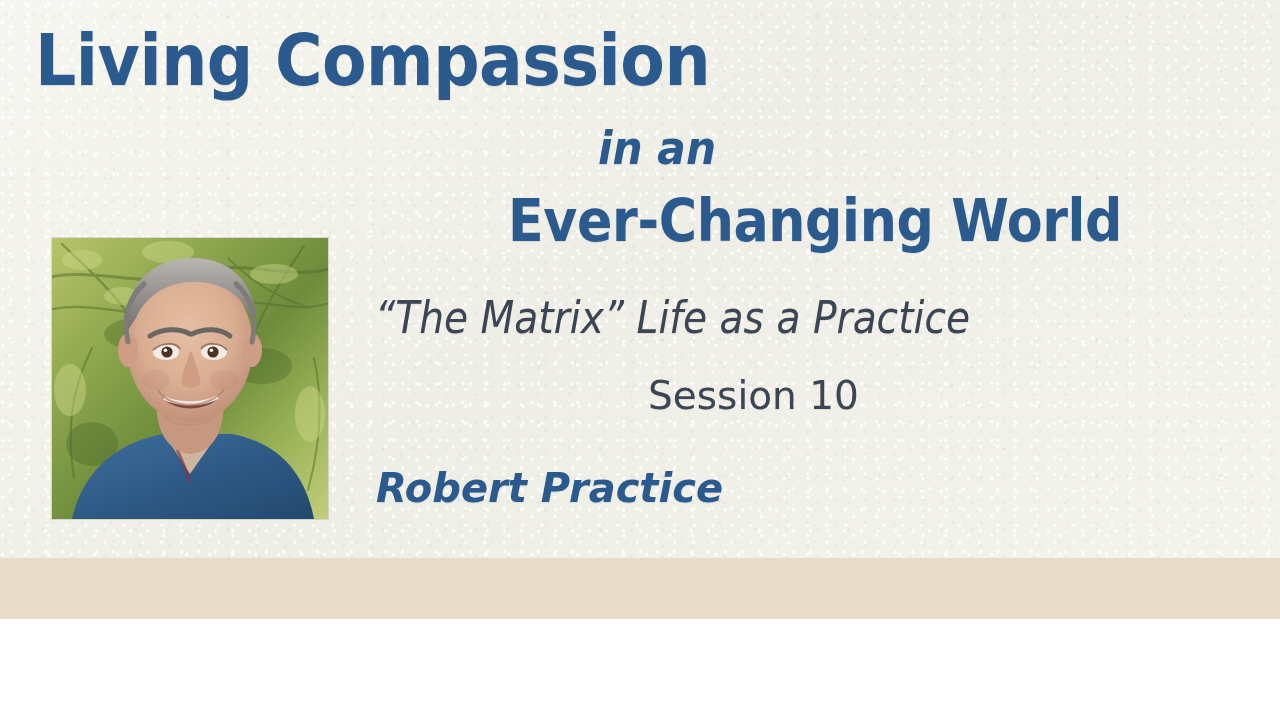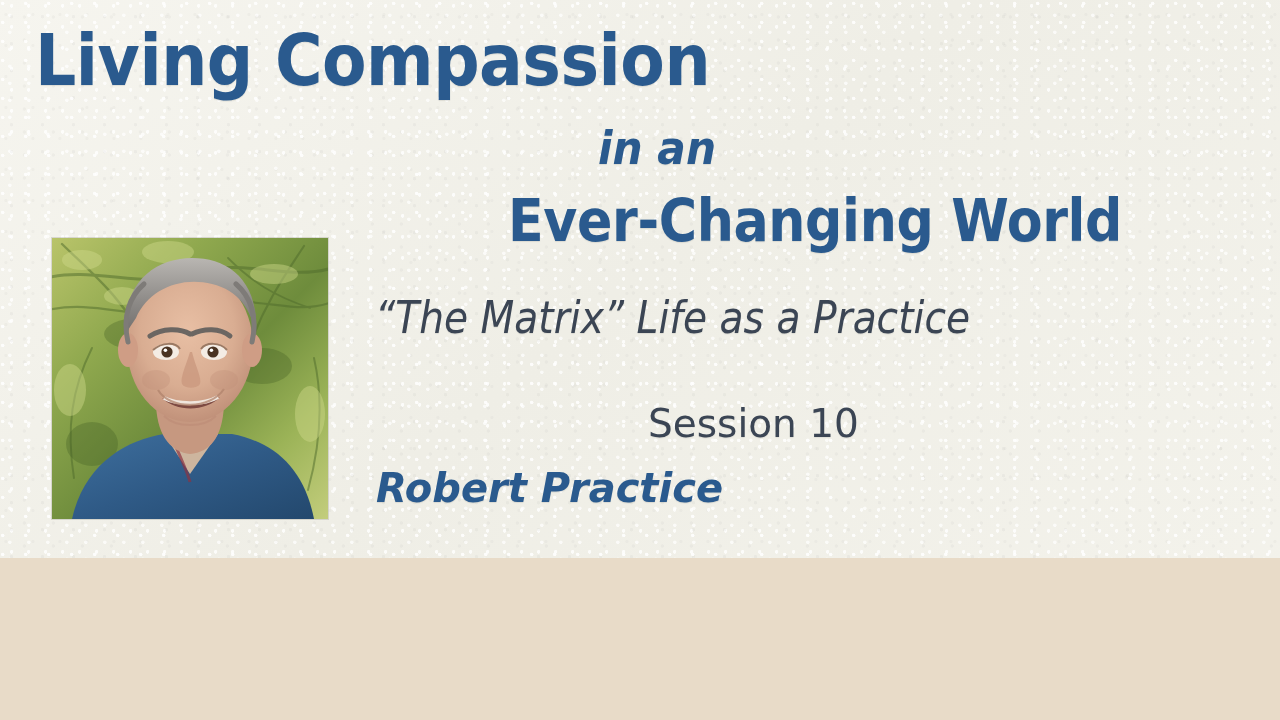--- a/index.html
+++ b/index.html
@@ -8,21 +8,21 @@
     padding: 0;
     background: #ffffff;
   }
   body {
     font-family: "Liberation Sans", sans-serif;
   }
 
   #slide {
     position: relative;
     width: 1280px;
-    height: 720px;
+    height: 619px;
     overflow: hidden;
     background-color: #f2f1ea;
     background-image:
       radial-gradient(circle at 12% 18%, rgba(255,255,255,0.85) 0 1.5px, rgba(0,0,0,0) 2px),
       radial-gradient(circle at 37% 62%, rgba(0,0,0,0.030) 0 1.4px, rgba(0,0,0,0) 2px),
       radial-gradient(circle at 68% 28%, rgba(255,255,255,0.8) 0 1.6px, rgba(0,0,0,0) 2px),
       radial-gradient(circle at 84% 74%, rgba(0,0,0,0.028) 0 1.3px, rgba(0,0,0,0) 2px),
       radial-gradient(circle at 52% 90%, rgba(255,255,255,0.7) 0 1.5px, rgba(0,0,0,0) 2px),
       radial-gradient(circle at 22% 47%, rgba(0,0,0,0.022) 0 1.2px, rgba(0,0,0,0) 2px),
       linear-gradient(140deg, #f6f5ef 0%, #efeee6 45%, #f4f3ec 100%);
@@ -90,21 +90,21 @@
     color: #3b4554;
     transform: scaleX(0.89);
     transform-origin: left top;
     white-space: nowrap;
     text-shadow: 0 1px 1px rgba(120,120,110,0.16);
   }
 
   .title-session {
     position: absolute;
     left: 648px;
-    top: 404px;
+    top: 376px;
     font-family: "DejaVu Sans", sans-serif;
     font-weight: normal;
     font-size: 39px;
     line-height: 1.0;
     color: #3b4554;
     white-space: nowrap;
     text-shadow: 0 1px 1px rgba(120,120,110,0.14);
   }
 
   .title-presenter {

